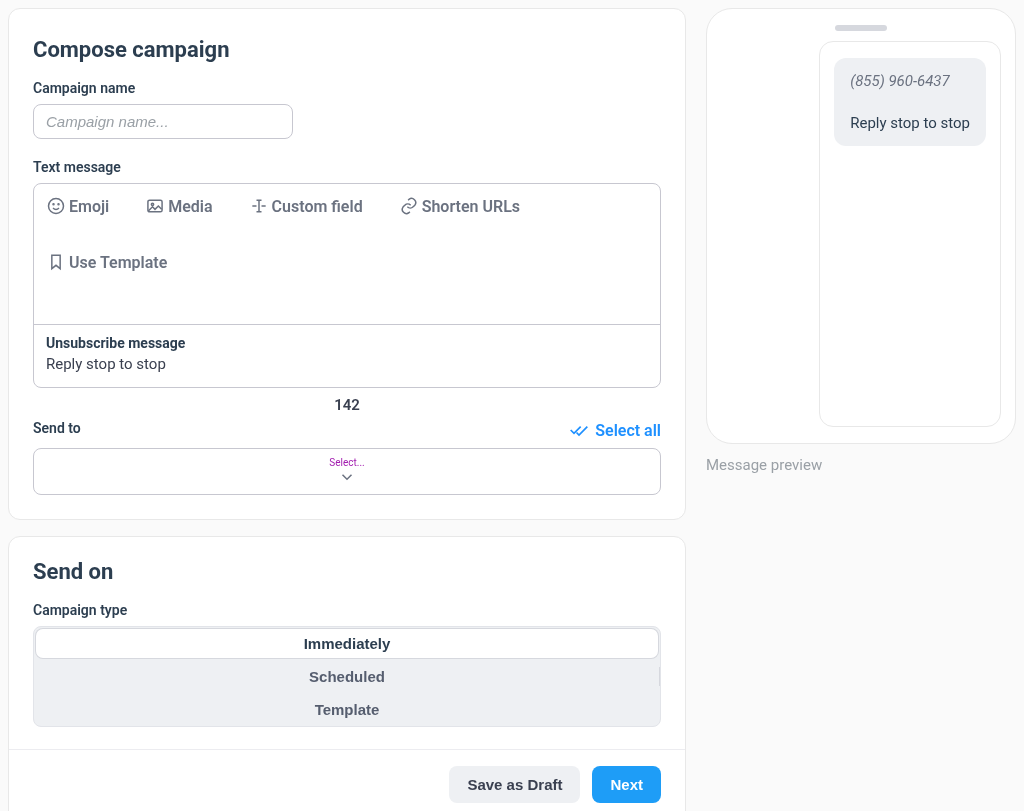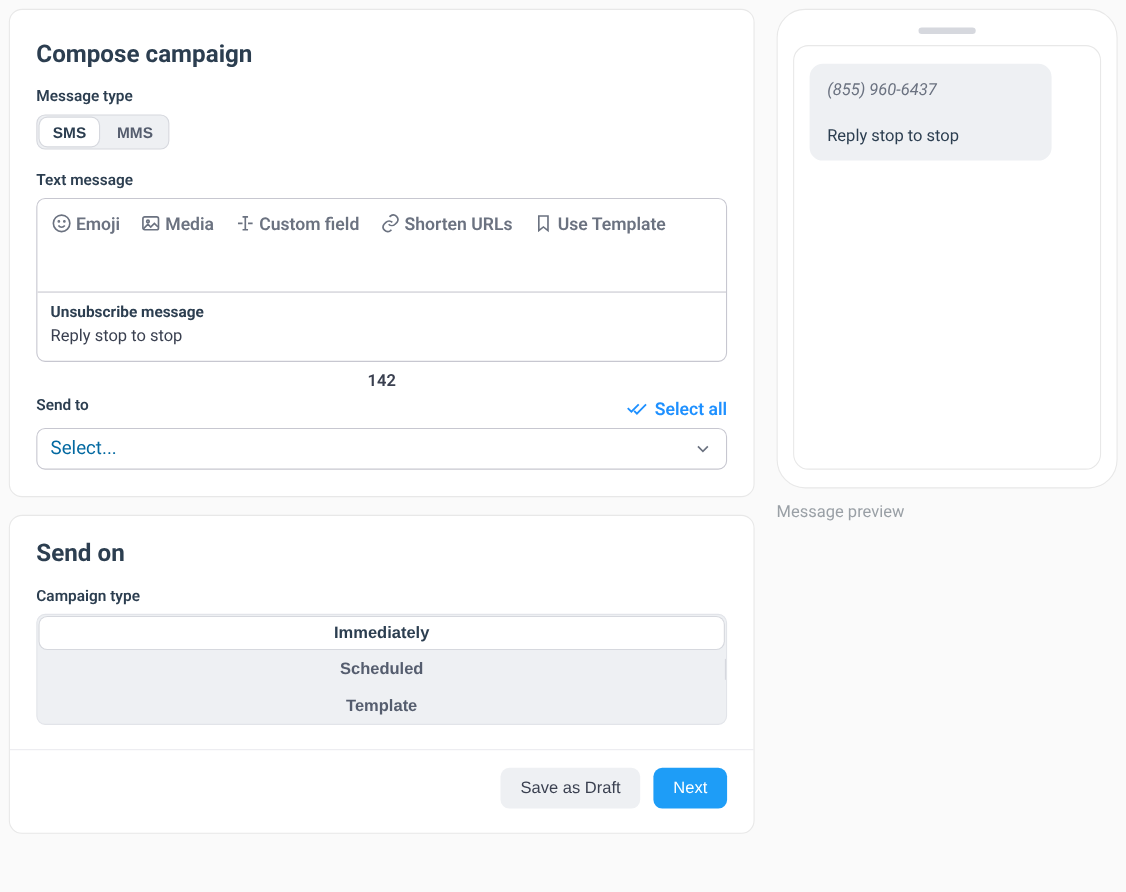--- a/index.html
+++ b/index.html
@@ -76,21 +76,21 @@
     padding: 5px 12px;
     box-shadow: 0 0 0 1px #d6d8de;
   }
   .msg-box {
     border: 1px solid #c7c7d0;
     border-radius: 8px;
     overflow: hidden;
   }
   .toolbar {
     display: flex;
-    gap: 18px;
+    gap: 36px;
     padding: 12px 12px 6px;
     align-items: center;
     flex-wrap: wrap;
   }
   .tool-item {
     display: inline-flex;
     align-items: center;
     gap: 3px;
     font-size: 16px;
     font-weight: 600;
@@ -126,27 +126,28 @@
     align-items: center;
     gap: 6px;
     cursor: pointer;
   }
   .select-all svg { width: 20px; height: 20px; stroke: #1e90ff; fill: none; stroke-width: 2; }
   .select-box {
     width: 100%;
     border: 1px solid #c7c7d0;
     border-radius: 8px;
     padding: 8px 12px;
-    font-size: 17px;
-    color: #0369a1;
+    font-size: 10px;
+    color: #a21caf;
     background: #fff;
     display: flex;
     justify-content: space-between;
     align-items: center;
     cursor: pointer;
+    flex-direction: column;
   }
   .select-box svg { width: 18px; height: 18px; stroke: #6b7280; fill: none; stroke-width: 2; }
   .campaign-type-group {
     display: flex;
     background: #eef0f3;
     border-radius: 8px;
     border: 1px solid #e2e4e9;
     overflow: hidden;
     flex-direction: column;
   }
@@ -188,37 +189,38 @@
     gap: 12px;
     margin-left: -24px;
     margin-right: -24px;
     padding-left: 24px;
     padding-right: 24px;
   }
   .btn {
     padding: 10px 18px;
     border-radius: 8px;
     font-size: 15px;
-    font-weight: 400;
+    font-weight: 700;
     border: none;
     cursor: pointer;
   }
   .btn-secondary { background: #eef0f3; color: #3a4050; }
   .btn-primary { background: #1e9df7; color: #fff; }
   
   .right-col { width: 310px; }
   .phone {
     background: #fff;
     border: 1px solid #e8e8e8;
     border-radius: 26px;
     padding: 12px 14px 16px;
     height: 436px;
     display: flex;
     flex-direction: column;
     position: relative;
+    align-items: flex-end;
   }
   .phone-notch {
     width: 52px;
     height: 6px;
     background: #d6d8de;
     border-radius: 3px;
     margin: 4px auto 10px;
   }
   .phone-screen {
     border: 1px solid #e8e8e8;
@@ -250,28 +252,25 @@
 </head>
 <body>
 
 <div class="container">
 
   <div class="left-col">
 
     <div class="card compose">
       <h2>Compose campaign</h2>
 
-
       <div class="section">
-        <label class="field-label">Message type</label>
-        <div class="toggle-group">
-          <button class="toggle-btn active">SMS</button>
-          <button class="toggle-btn">MMS</button>
-        </div>
-      </div>
+        <label class="field-label">Campaign name</label>
+        <input type="text" class="text-input" placeholder="Campaign name..." style="">
+      </div>
+
 
       <div class="section" style="margin-bottom:6px;">
         <label class="field-label">Text message</label>
         <div class="msg-box">
           <div class="toolbar">
             <span class="tool-item">
               <svg viewBox="0 0 24 24">
                   <circle cx="12" cy="12" r="9"></circle>
                   <circle cx="9" cy="10" r="0.6" fill="#6b7280"></circle>
                   <circle cx="15" cy="10" r="0.6" fill="#6b7280"></circle>

